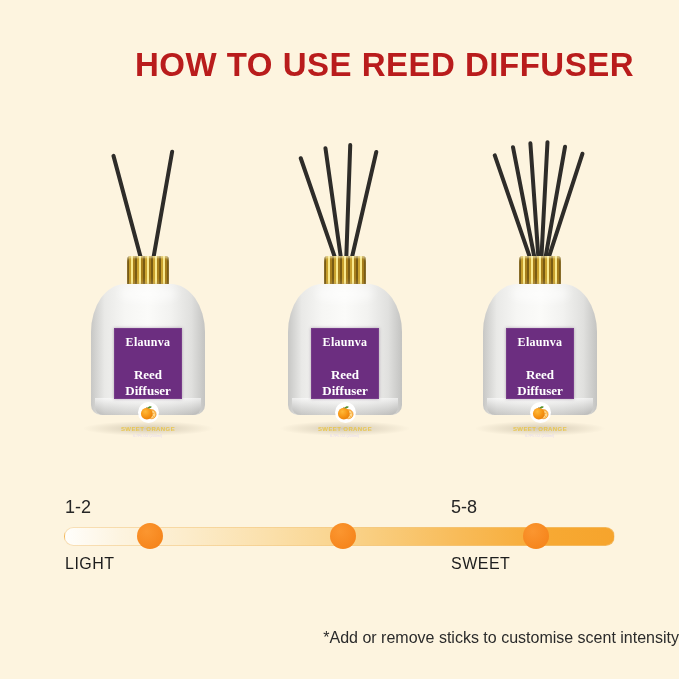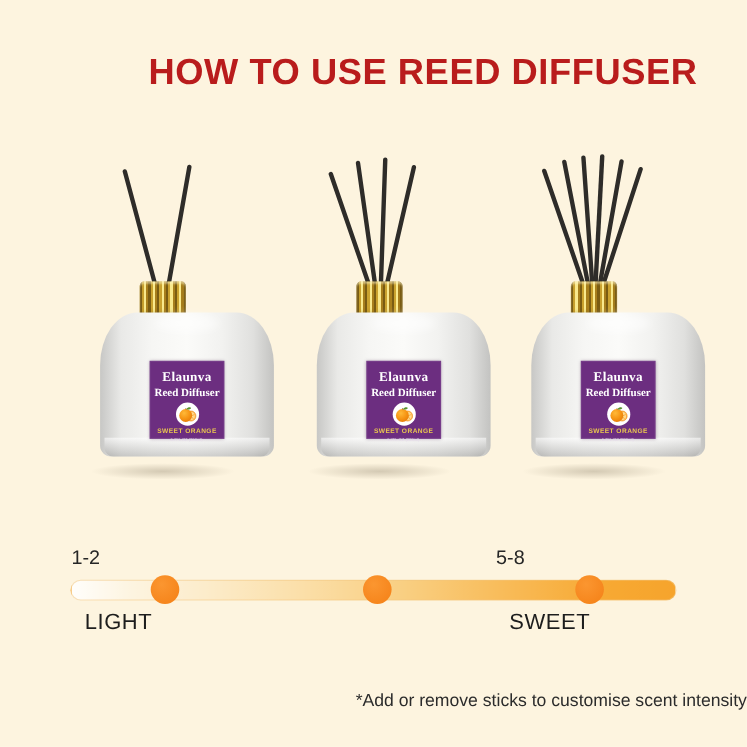--- a/index.html
+++ b/index.html
@@ -25,39 +25,38 @@
   .cap{
     position:absolute;top:126px;left:50%;width:42px;height:32px;margin-left:-21px;
     border-radius:4px 4px 2px 2px;
     background:repeating-linear-gradient(90deg,#7a5c12 0 2px,#caa22e 2px 4px,#f9e98c 4px 6px,#a87f1c 6px 8px);
     box-shadow:inset 0 2px 2px rgba(255,250,210,.55), inset 0 -3px 4px rgba(90,60,0,.45);
   }
   .body{
     position:absolute;top:154px;left:50%;width:114px;height:131px;margin-left:-57px;
     background:linear-gradient(90deg,#c7c7c5 0%,#e9e9e7 12%,#f6f6f4 30%,#fbfbf9 50%,#f2f2f0 70%,#e0e0de 88%,#c3c3c1 100%);
     border-radius:34px 34px 10px 10px / 48px 48px 10px 10px;
-    padding-left:44px;
   }
   .body::before{
     content:'';position:absolute;top:2px;left:50%;width:58px;height:16px;margin-left:-29px;
     background:rgba(255,255,255,.55);filter:blur(4px);border-radius:50%;
   }
   .body::after{
     content:'';position:absolute;bottom:0;left:4px;right:4px;height:17px;
     background:linear-gradient(180deg,rgba(255,255,255,.6),rgba(140,140,138,.38));
     border-radius:0 0 8px 8px;
   }
   .label{
     position:absolute;top:44px;left:50%;width:68px;height:71px;margin-left:-34px;
     background:var(--purple);z-index:2;
     box-shadow:inset 0 0 0 1px rgba(255,255,255,.07), 0 0 3px rgba(60,20,70,.35);
     display:flex;flex-direction:column;align-items:center;color:#fff;text-align:center;
   }
   .brand{font-family:"Liberation Serif",serif;font-size:12px;font-weight:600;margin-top:7px;letter-spacing:.3px;}
-  .product{font-family:"Liberation Serif",serif;font-size:10px;font-weight:700;margin-top:2px;}
+  .product{font-family:"Liberation Serif",serif;font-size:13px;font-weight:700;margin-top:17px;}
   .badge{
     width:21px;height:21px;border-radius:50%;background:#fff;margin-top:3px;flex:none;
     display:flex;align-items:center;justify-content:center;
   }
   .scent{font-size:6px;color:var(--gold);font-weight:700;letter-spacing:.4px;margin-top:3px;white-space:nowrap;}
   .size{font-size:6px;color:#E6DBEC;margin-top:1px;white-space:nowrap;transform:scale(.62);}
   .shadow{
     position:absolute;top:291px;left:50%;width:132px;height:15px;margin-left:-66px;border-radius:50%;
     background:radial-gradient(ellipse at center, rgba(125,112,88,.32), rgba(125,112,88,0) 70%);
   }
@@ -66,21 +65,21 @@
     position:absolute;left:64px;top:527px;width:551px;height:19px;border-radius:10px;box-sizing:border-box;
     border:1px solid rgba(242,199,128,.55);
     background:linear-gradient(90deg,#fffefb 0%,#fdf4e0 10%,#fceccb 22%,#fbdfa9 38%,#f9cf82 55%,#f8bb58 72%,#f7a933 88%,var(--bar-end) 100%);
   }
   .scale-item{position:absolute;top:497px;width:170px;height:90px;}
   .range{font-size:18px;color:#262626;}
   .dot{
     position:absolute;top:26px;left:50%;width:26px;height:26px;margin-left:-13px;border-radius:50%;
     background:radial-gradient(circle at 38% 32%, #fb9630, var(--accent) 72%);
   }
-  .intensity{position:absolute;top:58px;left:12px;width:100%;font-size:20px;color:#1D1D1D;letter-spacing:.5px;}
+  .intensity{position:absolute;top:58px;left:0;width:100%;font-size:16px;color:#1D1D1D;letter-spacing:.5px;}
   .footnote{
     position:absolute;top:629px;left:0;width:100%;margin:0;text-align:right;
     font-size:16px;color:#2B2B2B;
   }
   .hidden-defs{position:absolute;width:0;height:0;overflow:hidden;}
 </style>
 </head>
 <body>
 
 <svg class="hidden-defs" aria-hidden="true">

